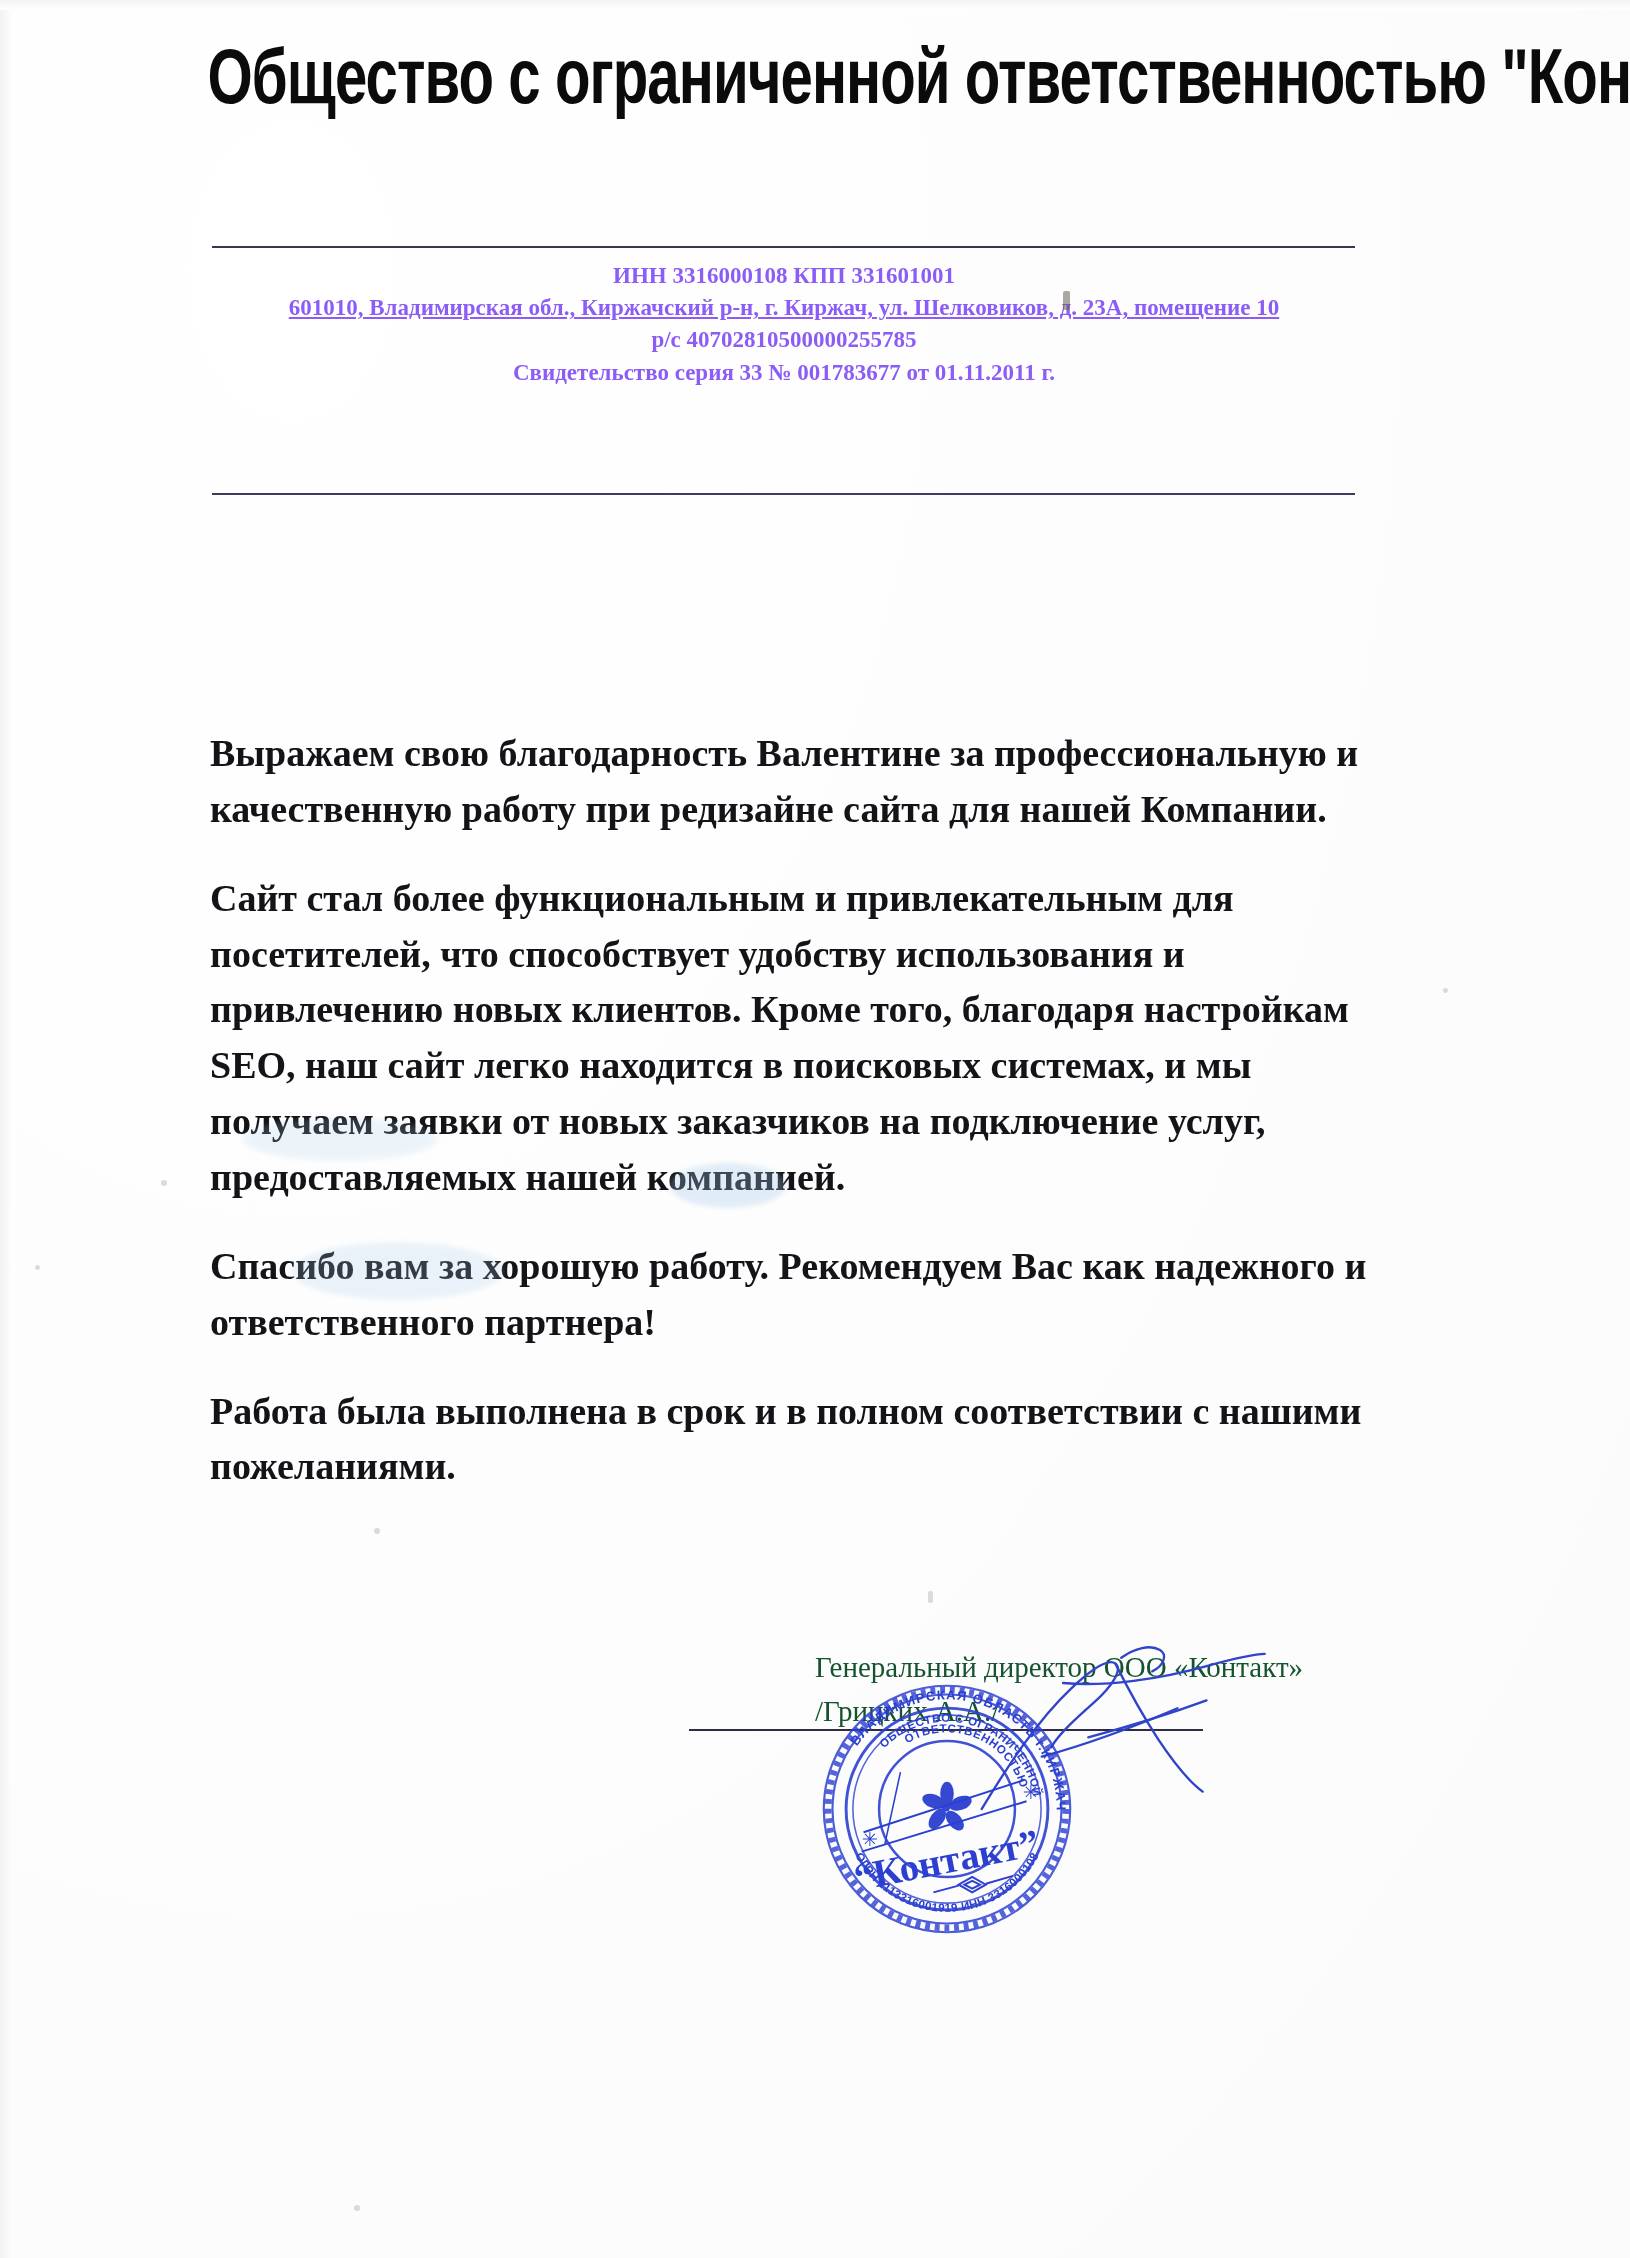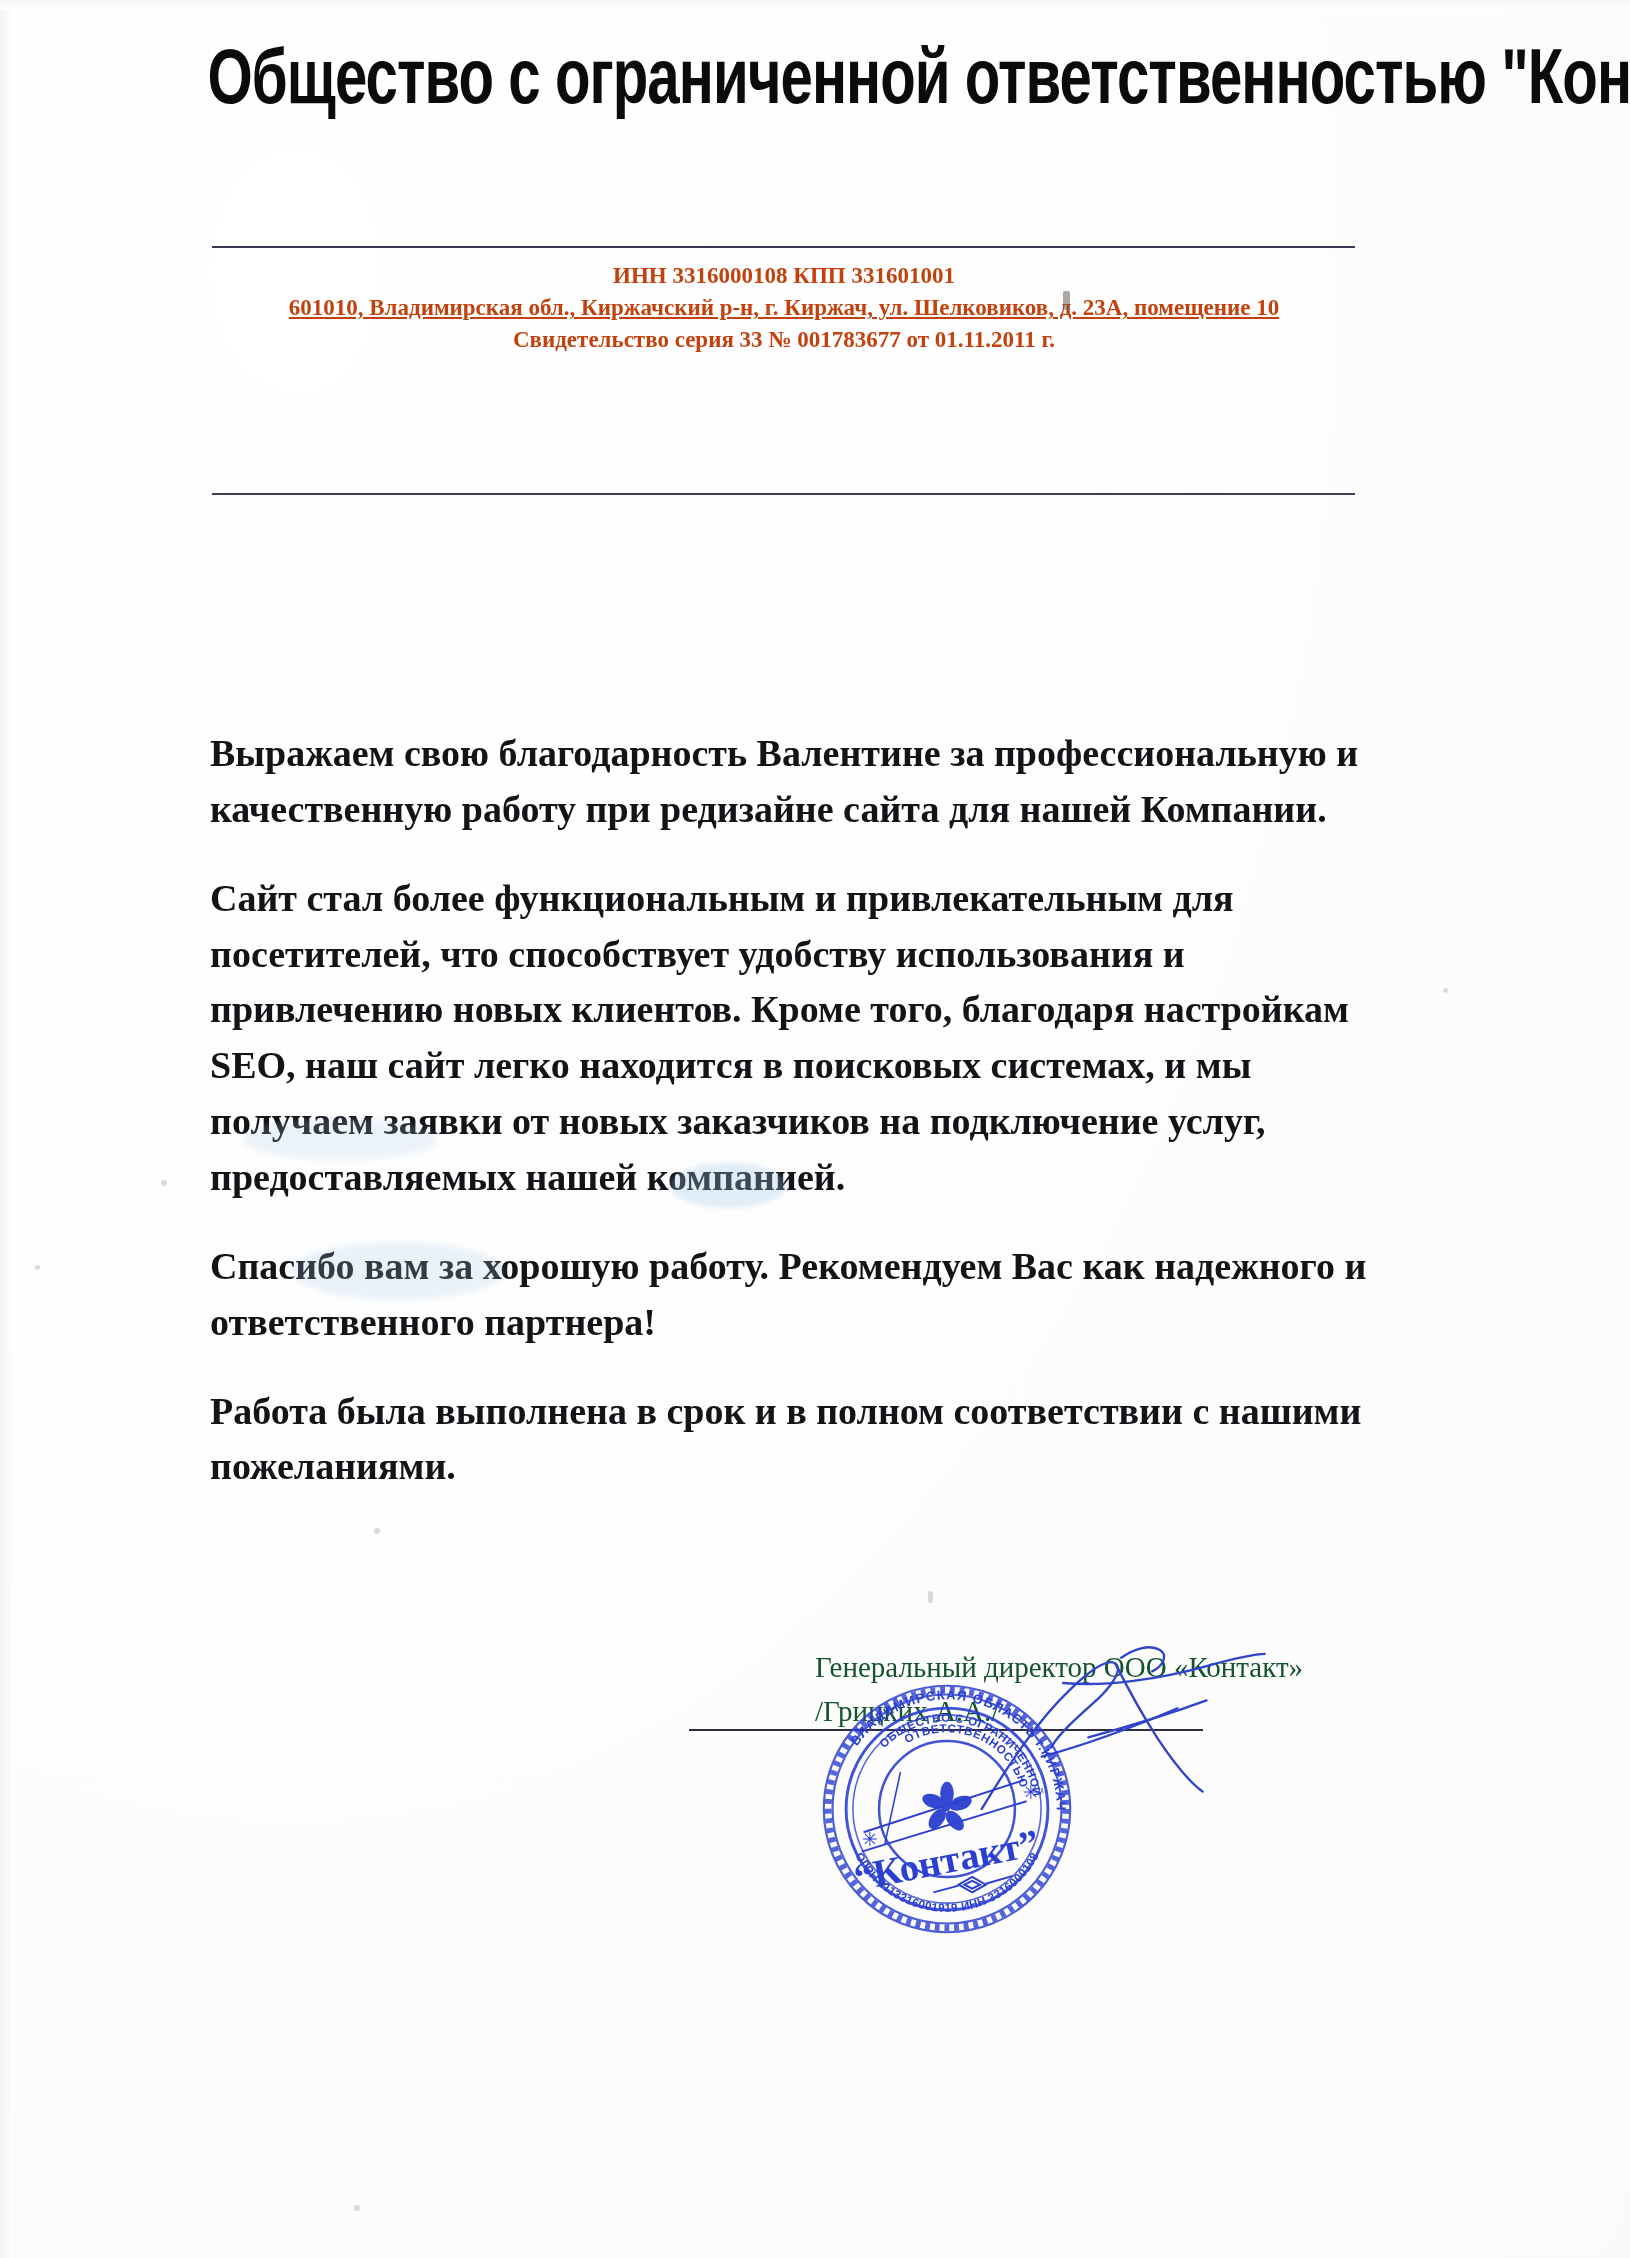--- a/index.html
+++ b/index.html
@@ -69,21 +69,21 @@
   .details {
     position: absolute;
     left: 209px;
     top: 260px;
     width: 1150px;
     text-align: center;
     font-family: "Liberation Serif", "DejaVu Serif", serif;
     font-weight: bold;
     font-size: 23px;
     line-height: 1.40;
-    color: #c2410c;
+    color: #8b5cf6;
   }
   .details .line { white-space: nowrap; }
   .details .line.addr { font-size: 23px; text-decoration: underline; }
 
   
   .body-block {
     position: absolute;
     left: 210px;
     top: 726px;
     width: 1194px;
@@ -162,20 +162,21 @@
   <div class="scan-edge-left"></div>
   <div class="scan-edge-top"></div>
 
   <div class="letterhead-title">Общество с ограниченной ответственностью "Контакт"</div>
 
   <div class="rule rule-top"></div>
 
   <div class="details">
     <div class="line">ИНН 3316000108 КПП 331601001</div>
     <div class="line addr">601010, Владимирская обл., Киржачский р-н, г. Киржач, ул. Шелковиков, д. 23А, помещение 10</div>
+    <div class="line">р/с 40702810500000255785</div>
     <div class="line">Свидетельство серия 33 № 001783677 от 01.11.2011 г.</div>
   </div>
 
   <div class="rule rule-bottom"></div>
 
   <div class="body-block">
     <p class="para">Выражаем свою благодарность Валентине за профессиональную и качественную работу при редизайне сайта для нашей Компании.</p>
     <p class="para">Сайт стал более функциональным и привлекательным для посетителей, что способствует удобству использования и привлечению новых клиентов. Кроме того, благодаря настройкам SEO, наш сайт легко находится в поисковых системах, и мы получаем заявки от новых заказчиков на подключение услуг, предоставляемых нашей компанией.</p>
     <p class="para">Спасибо вам за хорошую работу. Рекомендуем Вас как надежного и ответственного партнера!</p>
     <p class="para">Работа была выполнена в срок и в полном соответствии с нашими пожеланиями.</p>

